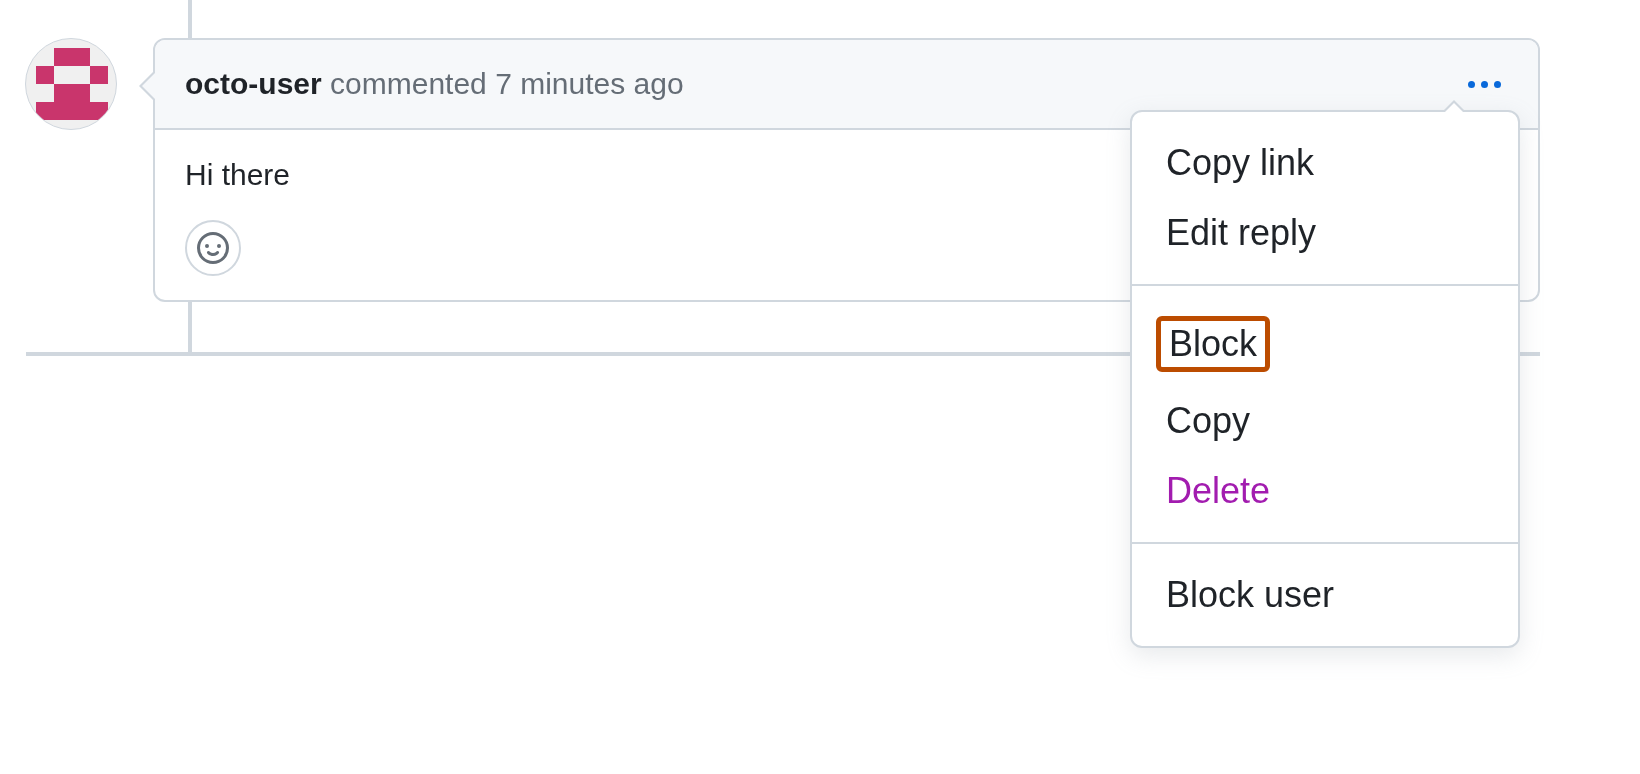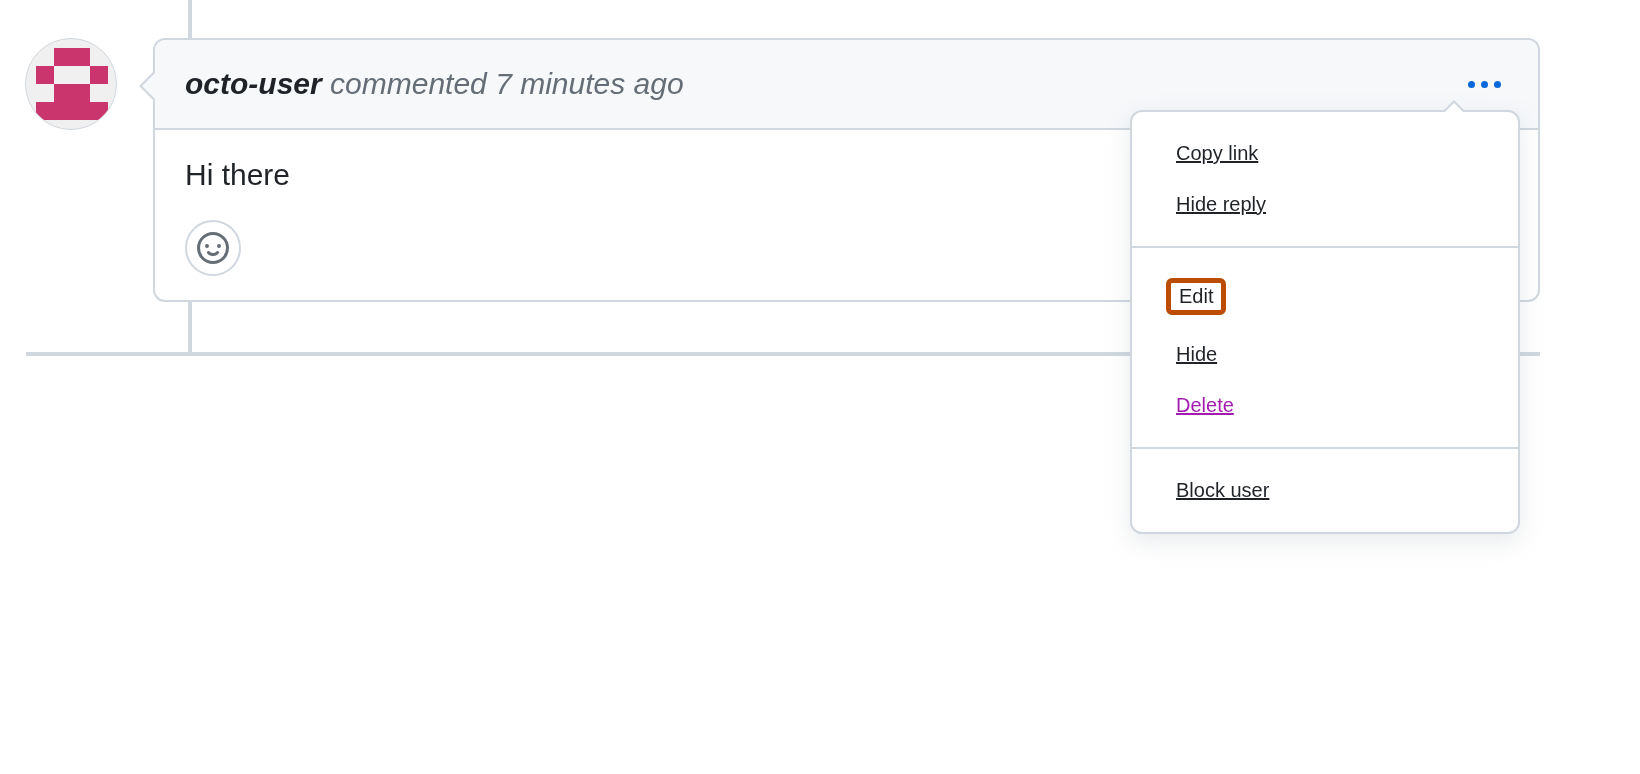--- a/index.html
+++ b/index.html
@@ -88,21 +88,20 @@
       border-right: 14px solid #f6f8fa;
     }
     .comment-header {
       background: #f6f8fa;
       border-bottom: 2px solid #d0d7de;
       border-radius: 10px 10px 0 0;
       padding: 20px 30px;
       display: flex;
       align-items: center;
       justify-content: space-between;
-      font-style: italic;
     }
     .comment-header-left {
       font-size: 30px;
       color: #656d76;
     }
     .comment-header-left .username {
       font-weight: 600;
       color: #1f2328;
     }
     .kebab-button {
@@ -175,25 +174,24 @@
       position: absolute;
       top: 3px;
       left: -10px;
       width: 0;
       height: 0;
       border-left: 10px solid transparent;
       border-right: 10px solid transparent;
       border-bottom: 10px solid #ffffff;
     }
     .dropdown-item {
-      padding: 14px 44px;
-      font-size: 20px;
+      padding: 14px 34px;
+      font-size: 36px;
       color: #1f2328;
       cursor: pointer;
-      text-decoration: underline;
     }
     .dropdown-item.danger {
       color: #a21caf;
     }
     .dropdown-divider {
       height: 2px;
       background: #d0d7de;
       margin: 16px 0;
     }
     .edit-highlight {
@@ -247,24 +245,24 @@
       <div class="reaction-button">
         <svg viewBox="0 0 16 16">
           <path d="M8 0a8 8 0 1 1 0 16A8 8 0 0 1 8 0ZM1.5 8a6.5 6.5 0 1 0 13 0 6.5 6.5 0 0 0-13 0Zm3.82 1.636a.75.75 0 0 1 1.038.175l.007.009c.103.118.22.222.35.31.264.178.683.37 1.285.37.602 0 1.02-.192 1.285-.371.13-.088.247-.192.35-.31l.007-.008a.75.75 0 0 1 1.222.87l-.022-.015c.02.013.021.015.021.015v.001l-.001.002-.002.003-.005.007-.014.019a2.066 2.066 0 0 1-.184.213c-.16.166-.338.316-.53.445-.63.418-1.37.638-2.127.629-.946 0-1.652-.308-2.126-.63a3.331 3.331 0 0 1-.715-.657l-.014-.02-.005-.006-.002-.003v-.002h-.001l.613-.432-.614.43a.75.75 0 0 1 .183-1.044ZM12 7a1 1 0 1 1-2 0 1 1 0 0 1 2 0ZM5 8a1 1 0 1 1 0-2 1 1 0 0 1 0 2Z"></path>
         </svg>
       </div>
     </div>
 
     <div class="dropdown">
       <div class="dropdown-caret"></div>
       <div class="dropdown-item">Copy link</div>
-      <div class="dropdown-item">Hide reply</div>
+      <div class="dropdown-item">Edit reply</div>
       <div class="dropdown-divider"></div>
       <div class="dropdown-item">
-        <span class="edit-highlight">Edit</span>
-      </div>
-      <div class="dropdown-item">Hide</div>
+        <span class="edit-highlight">Block</span>
+      </div>
+      <div class="dropdown-item">Copy</div>
       <div class="dropdown-item danger">Delete</div>
       <div class="dropdown-divider"></div>
       <div class="dropdown-item">Block user</div>
     </div>
   </div>
 </div>
 
 </body></html>

